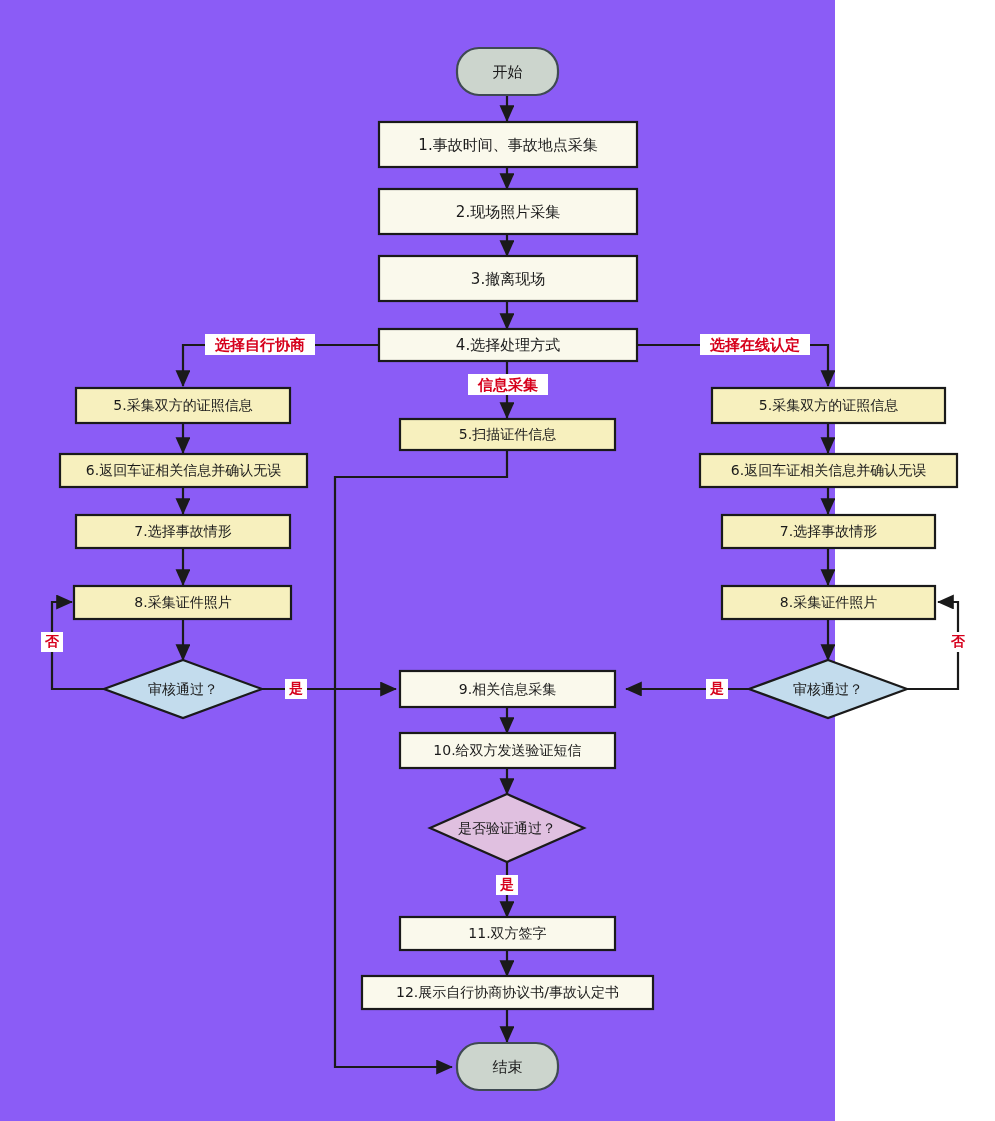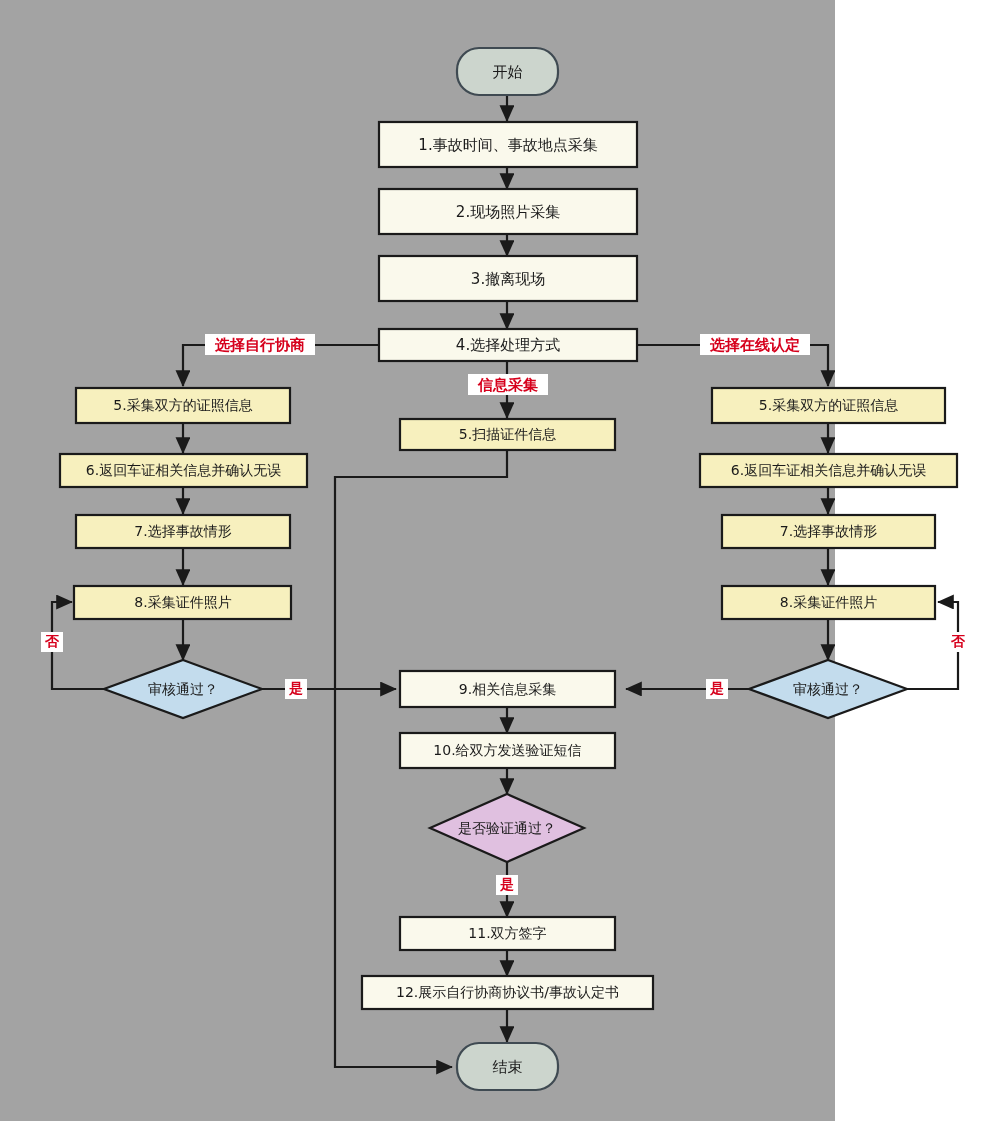--- a/index.html
+++ b/index.html
@@ -10,21 +10,21 @@
   body {
     width: 995px;
     height: 1121px;
     font-family: "DejaVu Sans", "Liberation Sans", sans-serif;
     overflow: hidden;
   }
   #flowchart-root {
     position: relative;
     width: 835px;
     height: 1121px;
-    background: #a3a3a3;
+    background: #8b5cf6;
   }
   svg.fc {
     position: absolute;
     top: 0;
     left: 0;
     width: 995px;
     height: 1121px;
   }
   .node-text {
     font-family: "DejaVu Sans", "Liberation Sans", sans-serif;

